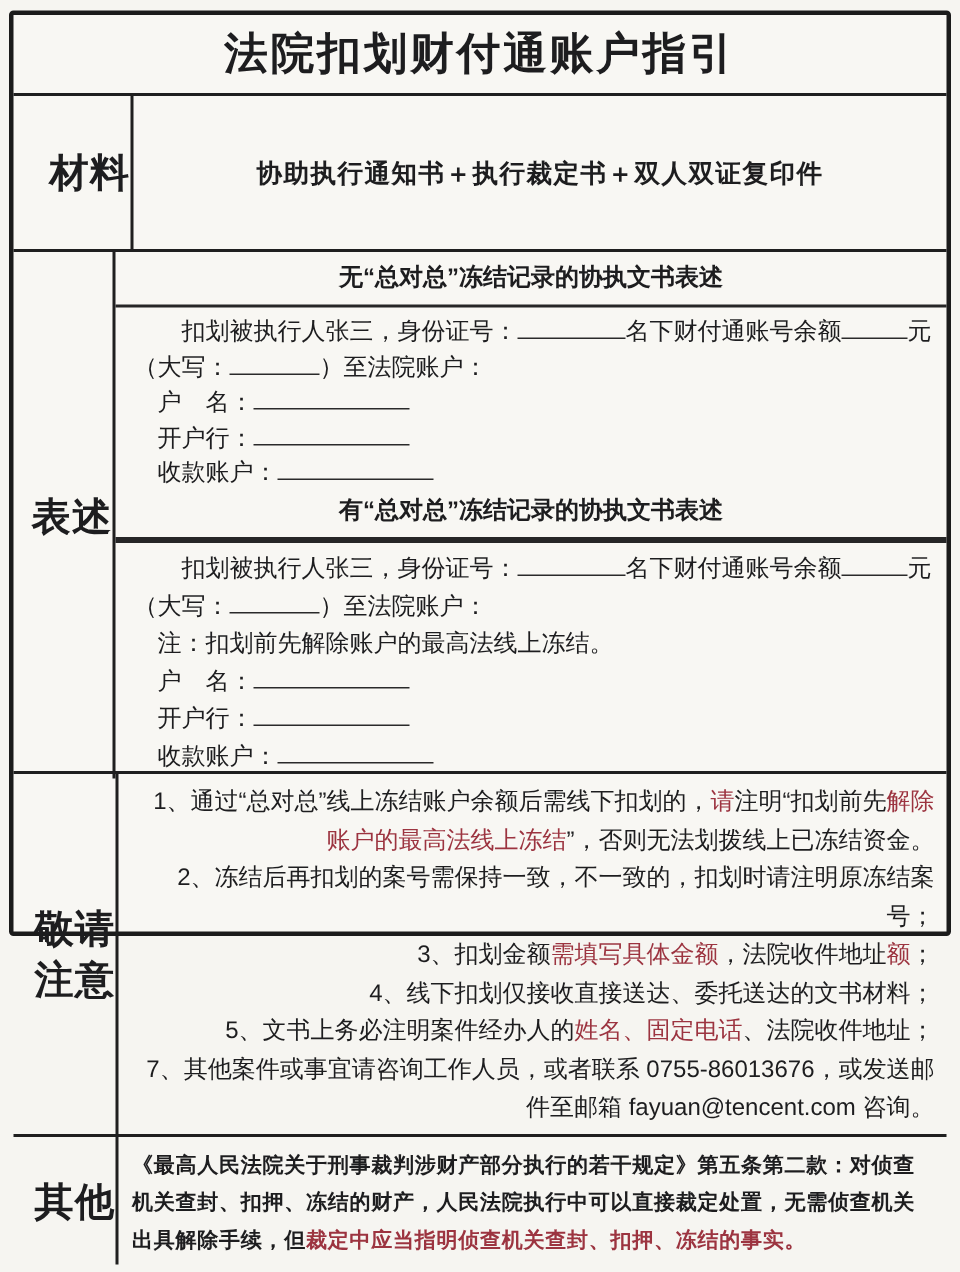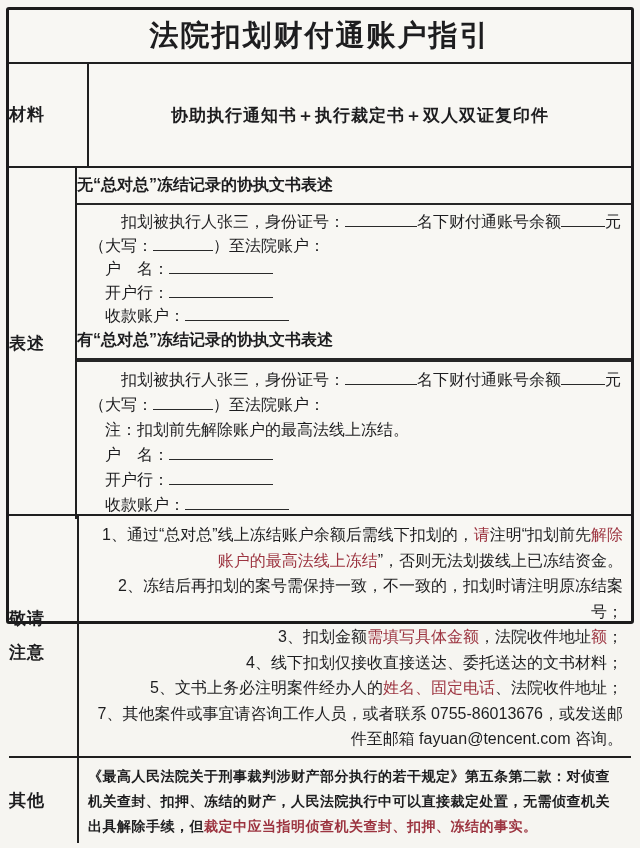--- a/index.html
+++ b/index.html
@@ -25,32 +25,32 @@
     font-size:29px; font-weight:bold; letter-spacing:2px;
   }
   .lr { display:grid; }
   .lr-material   { grid-template-columns:80px 1fr; }
   .lr-statement  { grid-template-columns:68px 1fr; }
   .lr-notice     { grid-template-columns:70px 1fr; }
   .lr-other      { grid-template-columns:70px 1fr; }
   .label-cell {
     border-right:2px solid #1f1f1f;
     display:flex; flex-direction:column;
-    align-items:flex-start; justify-content:center;
-    font-size:17px; font-weight:bold;
+    align-items:flex-end; justify-content:center;
+    font-size:26px; font-weight:bold;
     letter-spacing:1px; line-height:34px;
   }
   .material-content {
     display:flex; align-items:center; justify-content:center;
     font-size:17px; font-weight:bold; letter-spacing:1px;
   }
   
   .statement-content { display:grid; grid-template-rows:37px 118px 37px 1fr; }
   .sec-header {
-    display:flex; align-items:center; 
+    display:flex; align-items:center; justify-content:center;
     font-size:16px; font-weight:bold;
     border-bottom:2px solid #262626;
   }
   .sec-body {
     font-size:16px; line-height:23.5px;
     padding:5px 10px 2px 12px;
     font-weight:500;
   }
   .sec-body-2 { border-top:2px solid #262626; line-height:25px; }
   .p-indent { text-indent:32px; }

